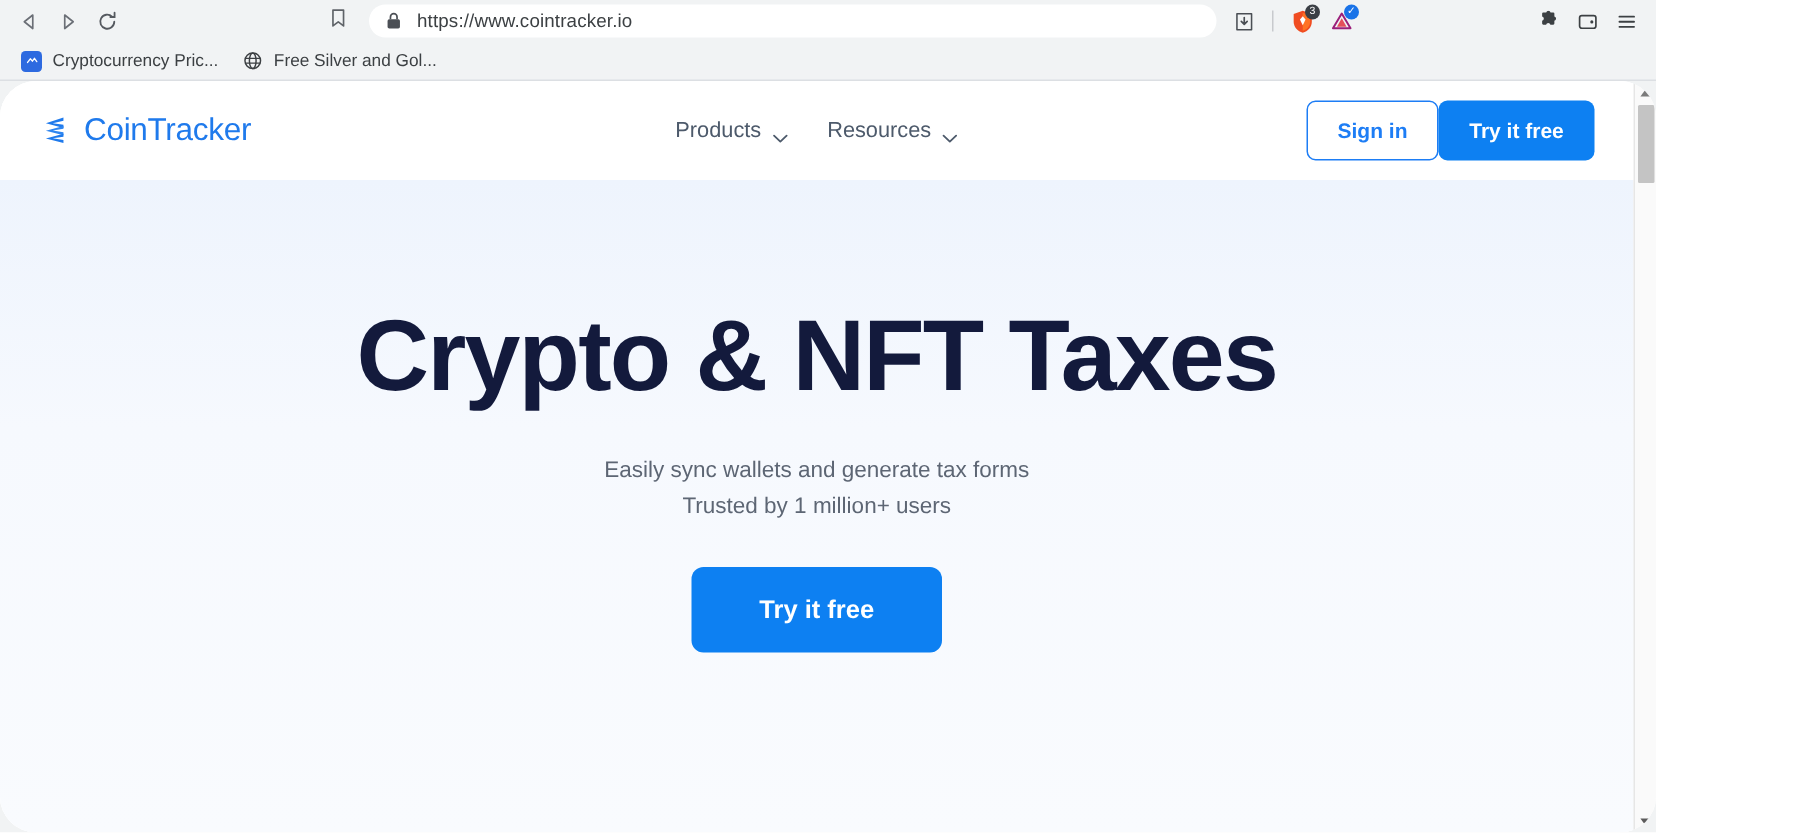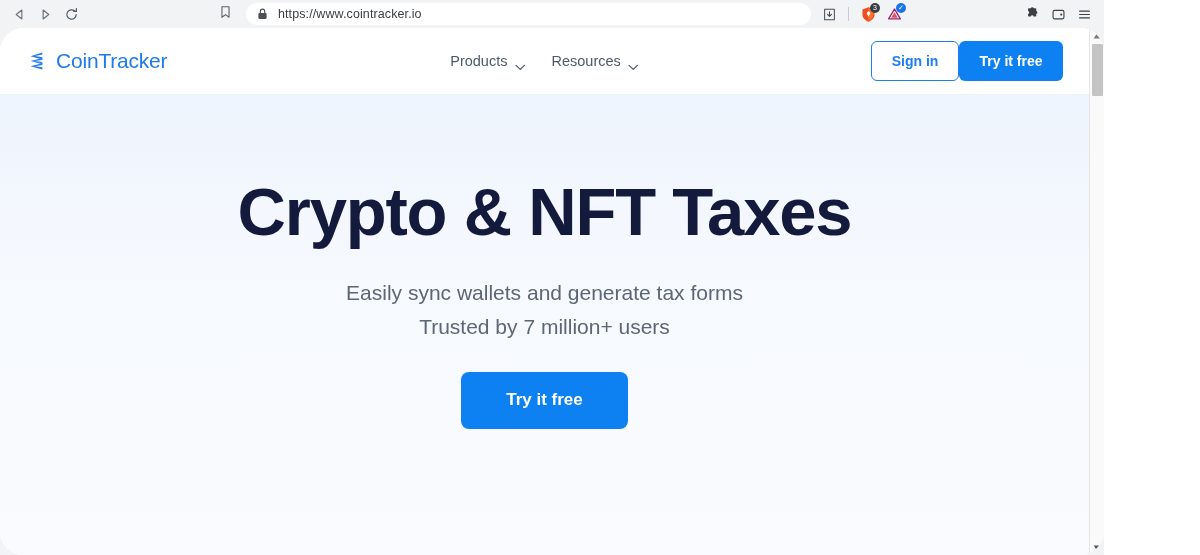--- a/index.html
+++ b/index.html
@@ -190,21 +190,21 @@
   }
   .hero-title {
     font-size: 67px;
     line-height: 1.26;
     font-weight: bold;
     color: #131a3c;
     letter-spacing: -1.2px;
   }
   .hero-sub {
     margin-top: 22px;
-    font-size: 21px;
+    font-size: 15px;
     line-height: 1.6;
     color: #5d6674;
   }
   .hero-cta {
     margin: 28px auto 0;
     width: 167px; height: 57px;
     background: #0d80f2;
     color: #fff;
     font-size: 17px;
     font-weight: bold;
@@ -326,20 +326,41 @@
       </div>
 
       <div class="tb-icon">
         <svg width="15" height="15" viewBox="0 0 16 16" stroke="#3c4043" stroke-width="1.3" stroke-linecap="round">
           <path d="M2.8 4.4 h10.4 M2.8 8 h10.4 M2.8 11.6 h10.4"></path>
         </svg>
       </div>
     </div>
   </div>
 
+  <div class="bookmarks">
+    <div class="bm-item">
+      <span class="bm-fav blue">
+        <svg width="11" height="11" viewBox="0 0 12 12">
+          <circle cx="6" cy="6" r="5.2" fill="#2d6ae0"></circle>
+          <path d="M2.6 7.2 L4.6 4.6 L6.1 6.3 L7.6 4.2 L9.3 6.6" fill="none" stroke="#ffffff" stroke-width="1" stroke-linecap="round" stroke-linejoin="round"></path>
+        </svg>
+      </span>
+      <span class="bm-label">Cryptocurrency Pric...</span>
+    </div>
+    <div class="bm-item">
+      <span class="bm-fav">
+        <svg width="13" height="13" viewBox="0 0 14 14" fill="none" stroke="#3c4043" stroke-width="1.05">
+          <circle cx="7" cy="7" r="5.6" fill="#f1f3f4"></circle>
+          <ellipse cx="7" cy="7" rx="2.4" ry="5.6"></ellipse>
+          <path d="M1.6 5.3 h10.8 M1.6 8.7 h10.8"></path>
+        </svg>
+      </span>
+      <span class="bm-label">Free Silver and Gol...</span>
+    </div>
+  </div>
 
   <div class="viewport">
     <div class="page">
 
       <div class="site-header">
         <div class="logo">
           <span class="logo-mark">
             <svg width="22" height="22" viewBox="0 0 22 22">
               <path d="M16.5 2.6 L5.2 6.2 L16.5 9.0 L5.2 6.2 Z" fill="#1f7aec"></path>
               <path d="M16.3 2.4 L4.6 6.2 L16.3 9.4 L16.3 7.2 L9.2 6.1 L16.3 4.5 Z" fill="#1f7aec"></path>
@@ -374,21 +395,21 @@
           <div class="btn btn-solid">Try it free</div>
         </div>
       </div>
 
       <div class="hero">
         <h1 class="hero-title">
           <span>Crypto &amp; NFT Taxes</span><br>
         </h1>
         <p class="hero-sub">
           <span>Easily sync wallets and generate tax forms</span><br>
-          <span>Trusted by 7 million+ users</span>
+          <span>Trusted by 1 million+ users</span>
         </p>
         <div class="hero-cta">Try it free</div>
       </div>
     </div>
 
     <div class="scrollbar">
       <div class="sb-arrow">
         <svg width="8" height="6" viewBox="0 0 8 6" fill="#7b7b7b">
             <path d="M4 0.6 L7.4 5.4 H0.6 Z"></path>
           </svg>

